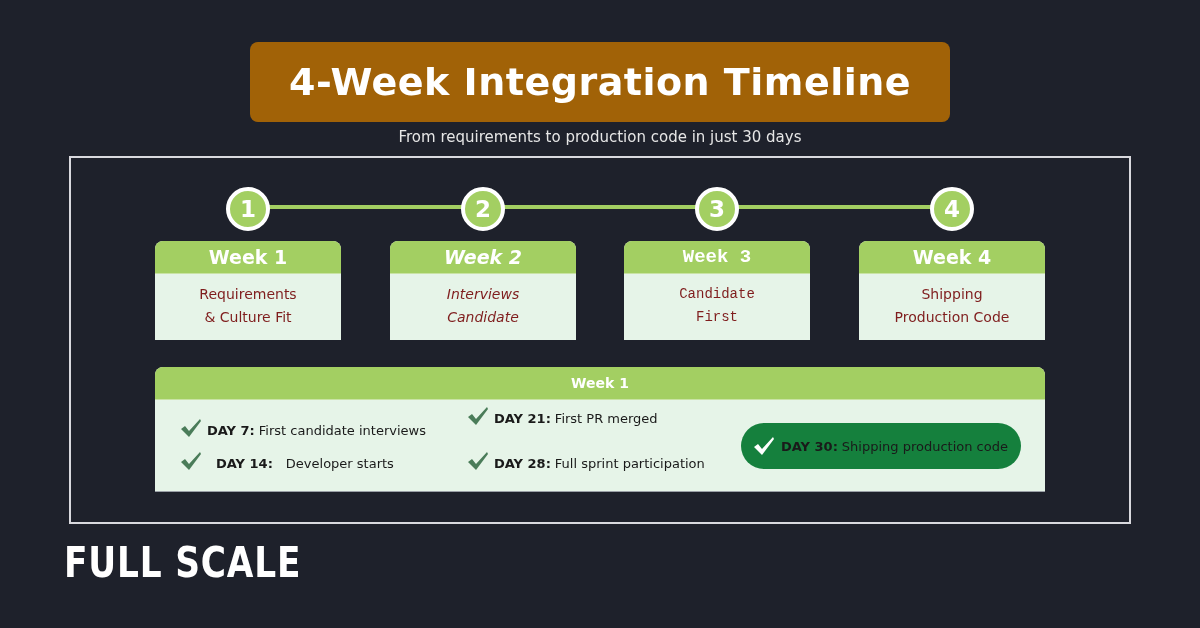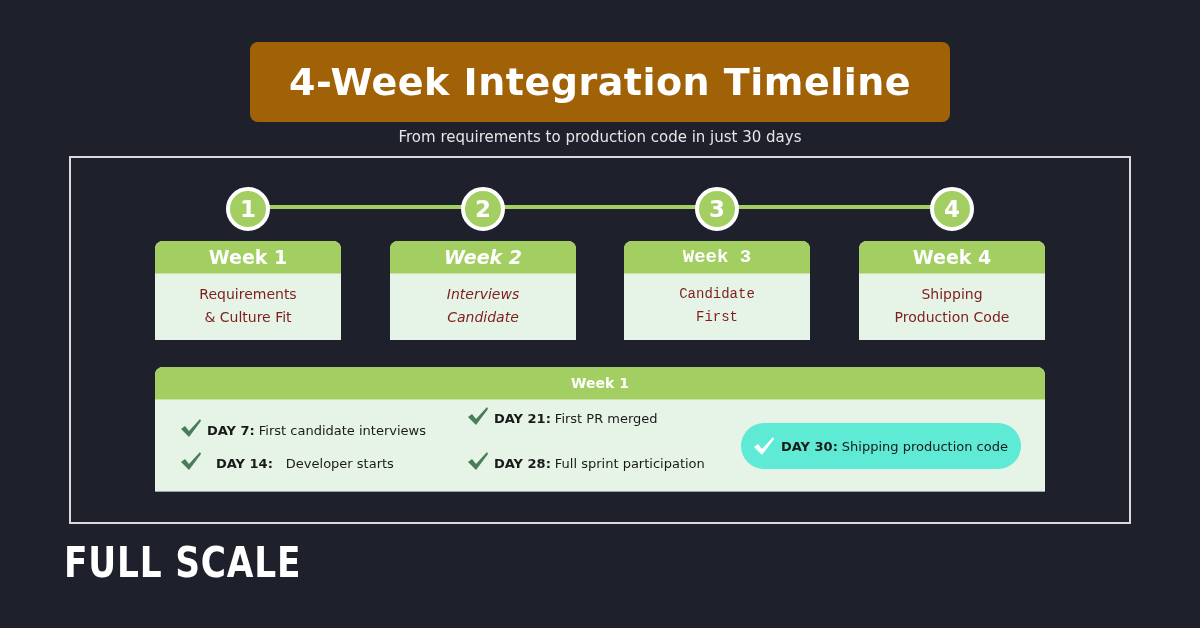--- a/index.html
+++ b/index.html
@@ -18,21 +18,21 @@
   .week-card { position: absolute; top: 241px; width: 186px; height: 99px; background: #e6f4e8; border-radius: 8px 8px 0 0; overflow: hidden; }
   .week-card .head { height: 33px; background: #a3cf62; color: #fff; font-weight: bold; font-size: 19px; display: flex; align-items: center; justify-content: center; border-bottom: 1px solid #c9e3a4; }
   .week-card .body { text-align: center; font-size: 14px; line-height: 23px; padding-top: 9px; color: #7f1d1d; }
 
   .detail { position: absolute; left: 155px; top: 367px; width: 890px; height: 125px; background: #e6f4e8; border-radius: 8px 8px 0 0; overflow: hidden; border-bottom: 1px solid #9aa0a6; }
   .detail .head { height: 33px; background: #a3cf62; color: #fff; font-weight: bold; font-size: 14px; display: flex; align-items: center; justify-content: center; border-bottom: 1px solid #c9e3a4; }
   .milestone { position: absolute; display: flex; align-items: flex-end; font-size: 13px; white-space: nowrap; }
   .milestone .check { width: 22px; height: 20px; margin-right: 5px; }
   .milestone b { font-weight: bold; margin-right: 4px; }
 
-  .pill { position: absolute; left: 586px; top: 56px; width: 280px; height: 46px; background: #5eead4; border-radius: 23px; display: flex; align-items: center; padding-left: 12px; font-size: 13px; white-space: nowrap; }
+  .pill { position: absolute; left: 586px; top: 56px; width: 280px; height: 46px; background: #15803d; border-radius: 23px; display: flex; align-items: center; padding-left: 12px; font-size: 13px; white-space: nowrap; }
   .pill .check { width: 22px; height: 20px; margin-right: 6px; }
   .pill b { font-weight: bold; margin-right: 4px; }
 
   .logo { position: absolute; left: 64px; top: 541px; color: #fff; font-family: "DejaVu Sans", sans-serif; font-weight: bold; font-size: 43px; letter-spacing: 1px; transform: scaleX(0.8); transform-origin: left top; white-space: nowrap; line-height: 1; }
 </style>
 </head>
 <body>
 
 <div class="title-pill">
   <h1>4-Week Integration Timeline</h1>

